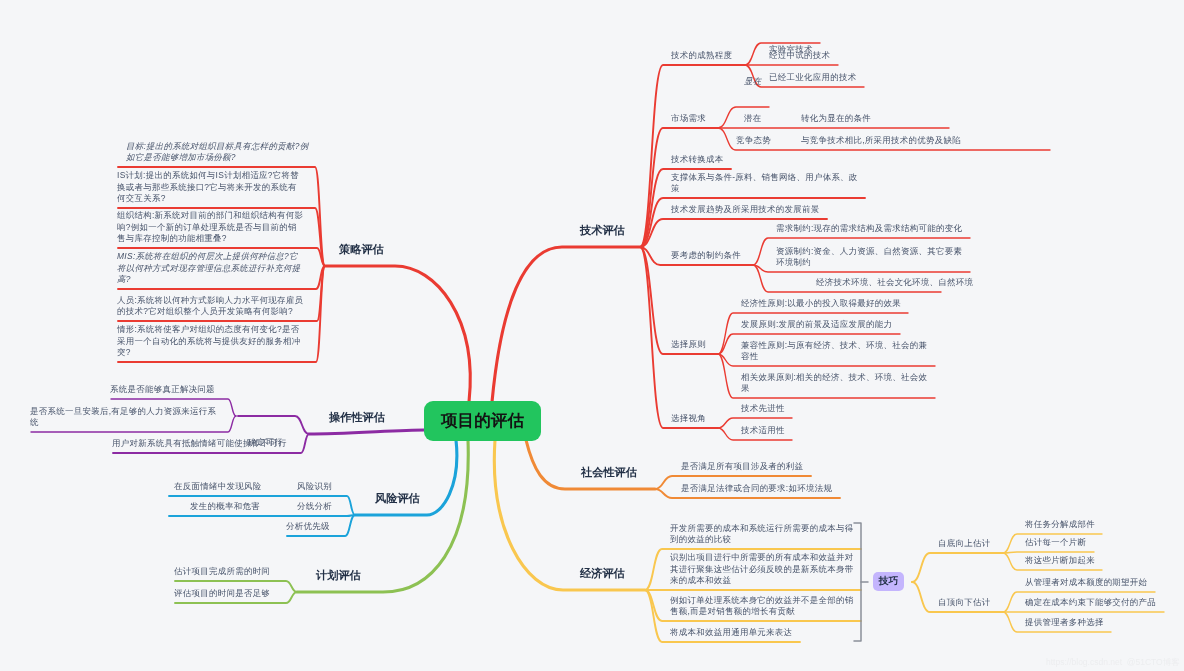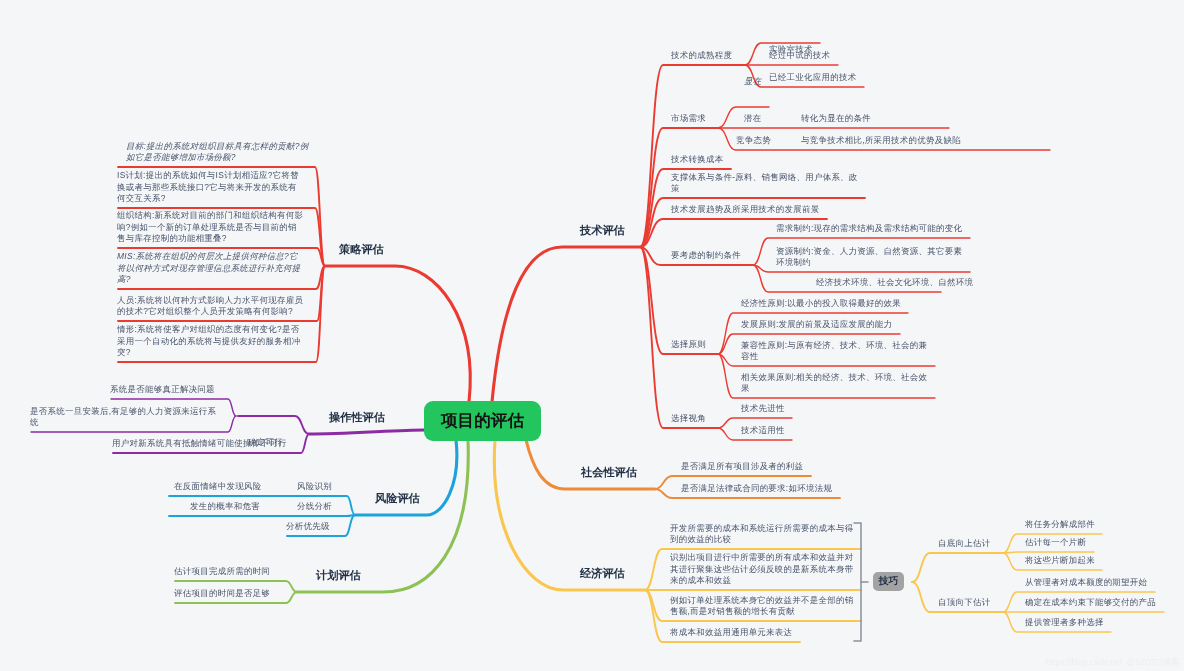--- a/index.html
+++ b/index.html
@@ -10,21 +10,21 @@
   #stage{position:relative;width:1184px;height:671px;background:#f5f6f8;}
   svg.wires{position:absolute;left:0;top:0;width:1184px;height:671px;
             pointer-events:none;overflow:visible;}
   .leaf-text{position:absolute;white-space:pre;color:#47536a;font-size:8.45px;
              line-height:11.2px;letter-spacing:0.3px;font-family:"Liberation Sans",sans-serif;}
   .branch-label{position:absolute;white-space:pre;color:#223046;font-weight:bold;
                 font-size:11.2px;font-family:"Liberation Sans",sans-serif;}
   .root-node{position:absolute;background:#22c55e;border-radius:9px;
              display:flex;align-items:center;justify-content:center;}
   .root-node .lbl{font-size:16.6px;font-weight:bold;color:#131313;letter-spacing:0px;}
-  .group-chip{position:absolute;background:#a3a3a3;border-radius:5px;
+  .group-chip{position:absolute;background:#c4b5fd;border-radius:5px;
               display:flex;align-items:center;justify-content:center;}
   .group-chip .lbl{font-size:9.8px;font-weight:bold;color:#223046;letter-spacing:0;}
   .watermark{position:absolute;white-space:pre;font-size:8.5px;color:#ecedef;
              font-family:"Liberation Sans",sans-serif;}
 </style>
 </head>
 <body>
 
 <div id="stage">
   <svg class="wires" id="wires" viewBox="0 0 1184 671">

